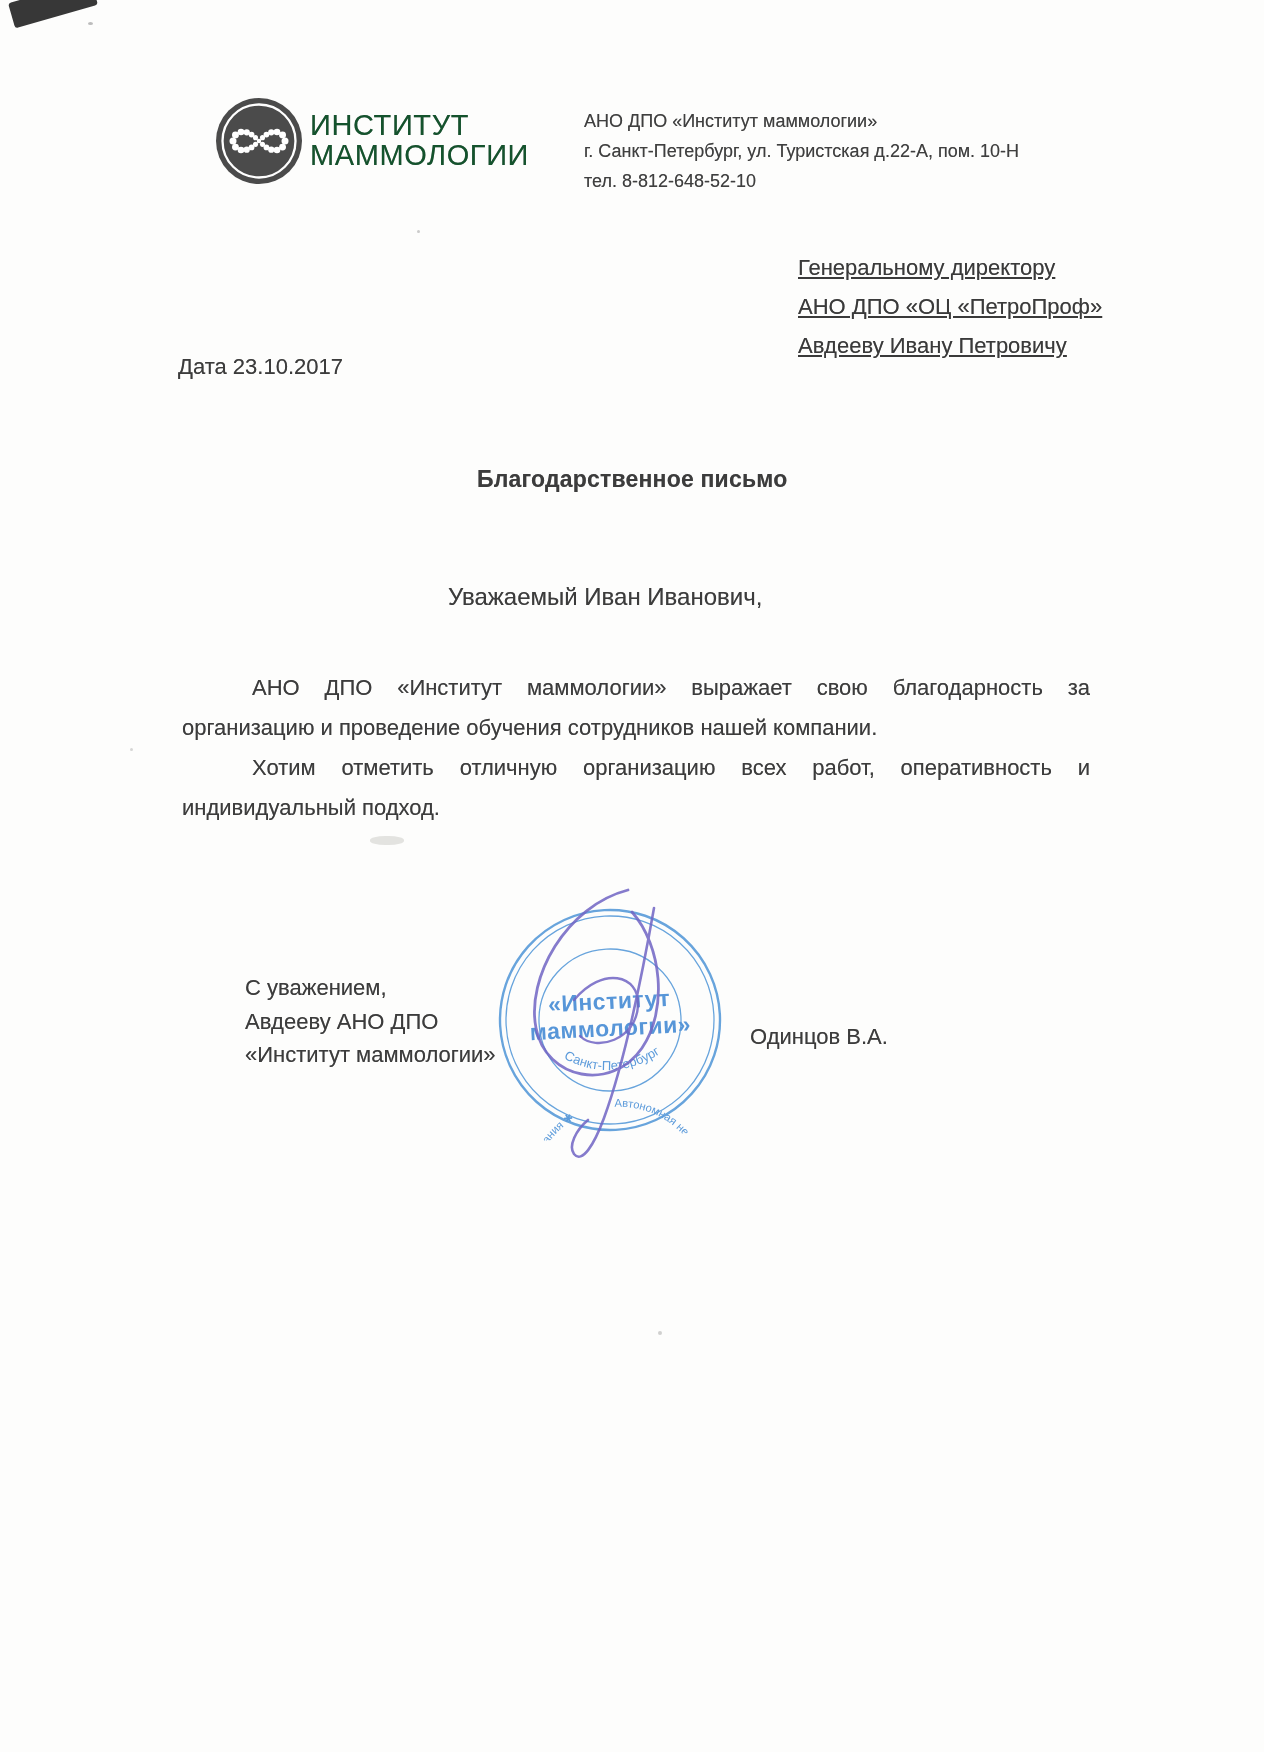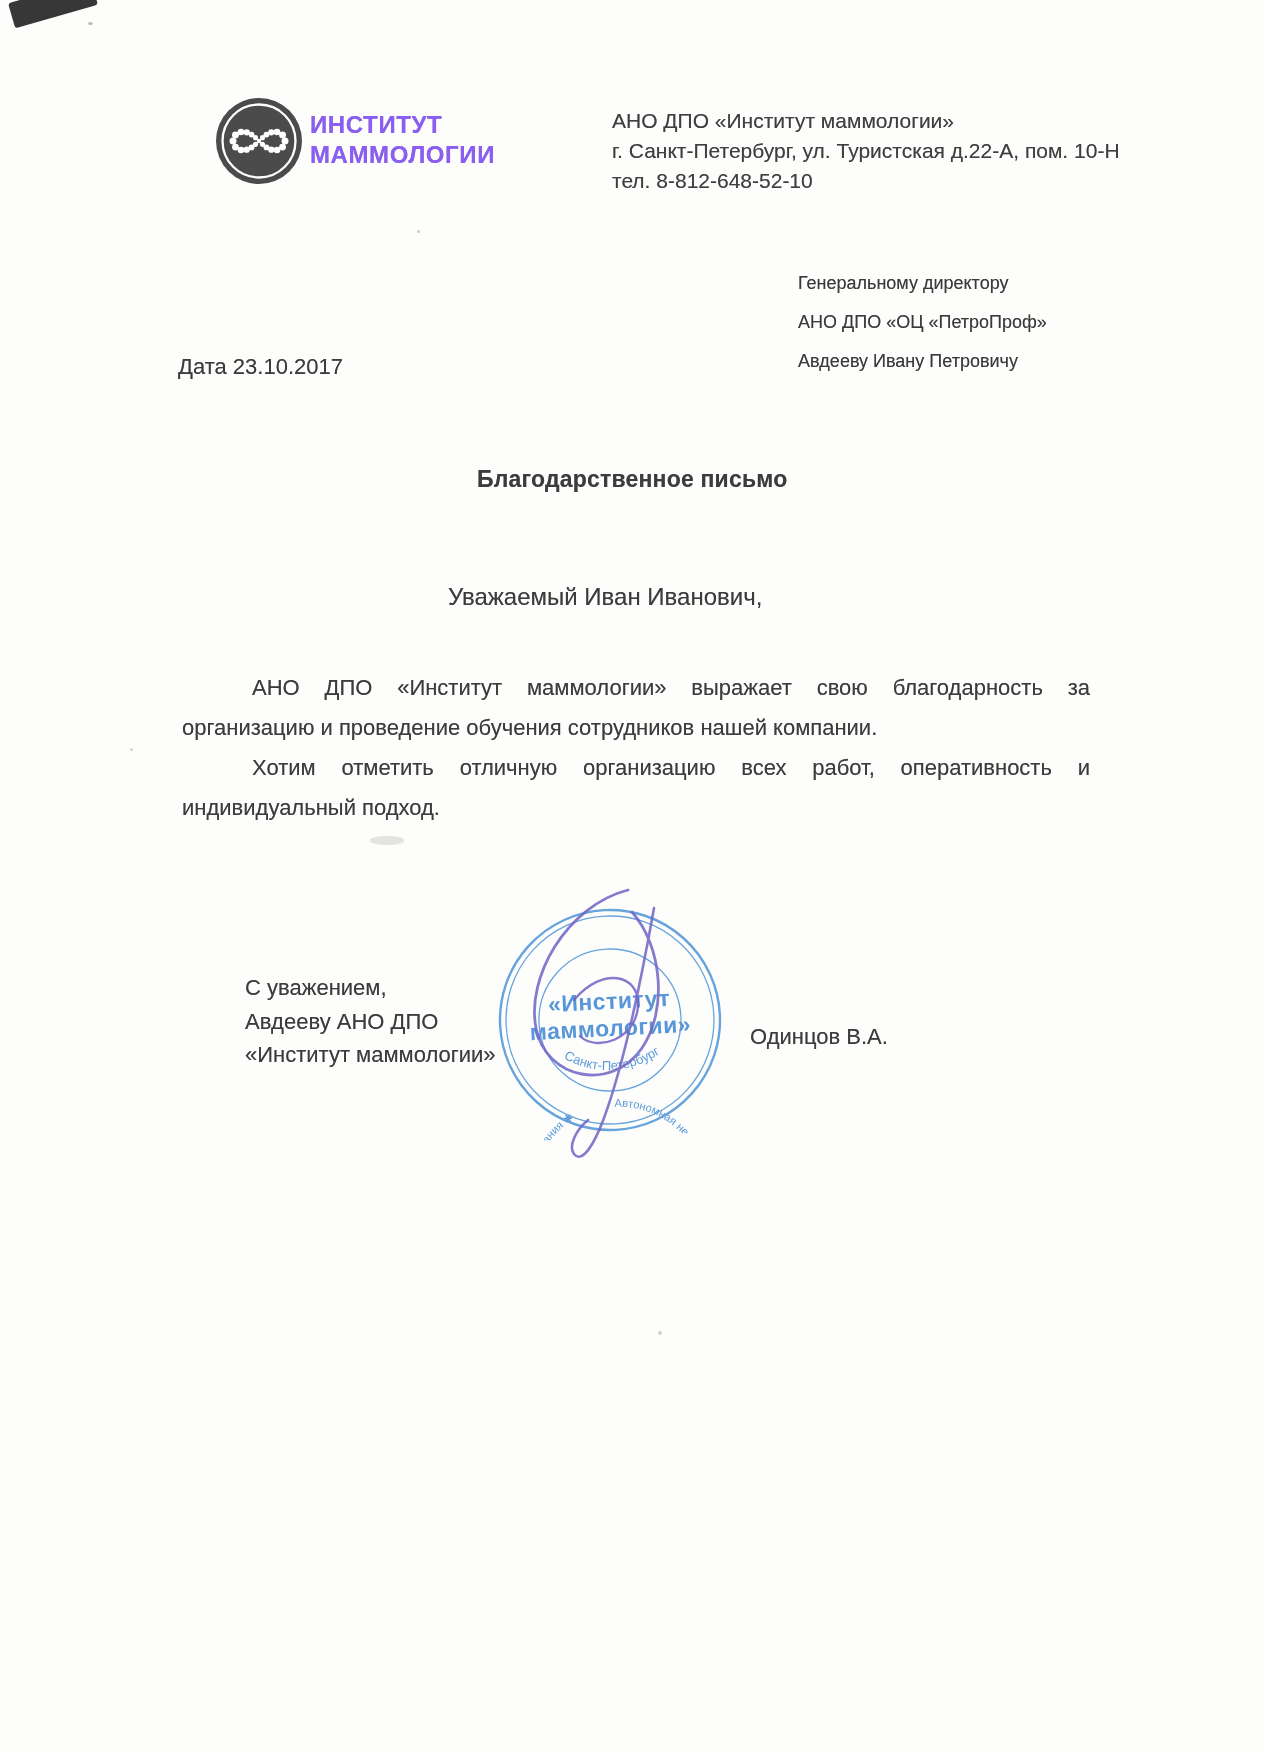--- a/index.html
+++ b/index.html
@@ -7,26 +7,26 @@
     position:relative; width:1264px; height:1752px;
     background:#fdfdfc; overflow:hidden;
     font-family:"Liberation Sans", sans-serif;
     color:#3c3c3c;
   }
   .abs { position:absolute; }
   .txt { text-shadow:0 0 .5px rgba(70,70,70,.55); white-space:nowrap; }
 
   
   .logo-svg { left:215px; top:97px; }
-  .logo-text { left:310px; top:110px; font-size:24px; font-weight:bold;
-               color:#8b5cf6; line-height:30px; letter-spacing:.6px; }
-  .sender { left:612px; top:106px; font-size:21px; line-height:30px; color:#3f3f3f; }
+  .logo-text { left:310px; top:110px; font-size:29px; font-weight:normal;
+               color:#14532d; line-height:30px; letter-spacing:.6px; }
+  .sender { left:584px; top:106px; font-size:18px; line-height:30px; color:#3f3f3f; }
 
   
-  .recipient { left:798px; top:264px; font-size:18px; line-height:39px; color:#3a3a3a; }
+  .recipient { left:798px; top:248px; font-size:22px; line-height:39px; color:#3a3a3a;text-decoration:underline; }
   .date { left:178px; top:354px; font-size:22px; }
 
   
   .title { left:477px; top:466px; font-size:23px; font-weight:bold; letter-spacing:.2px; }
   .salutation { left:448px; top:583px; font-size:24px; }
   .bodyline { left:182px; width:908px; font-size:22px; white-space:normal;margin-top:24px; }
   .just { text-align:justify; text-align-last:justify; }
   .indent { text-indent:70px; }
   .p1l1 { top:651px; } .p1l2 { top:691px; }
   .p2l1 { top:731px; } .p2l2 { top:771px; }

